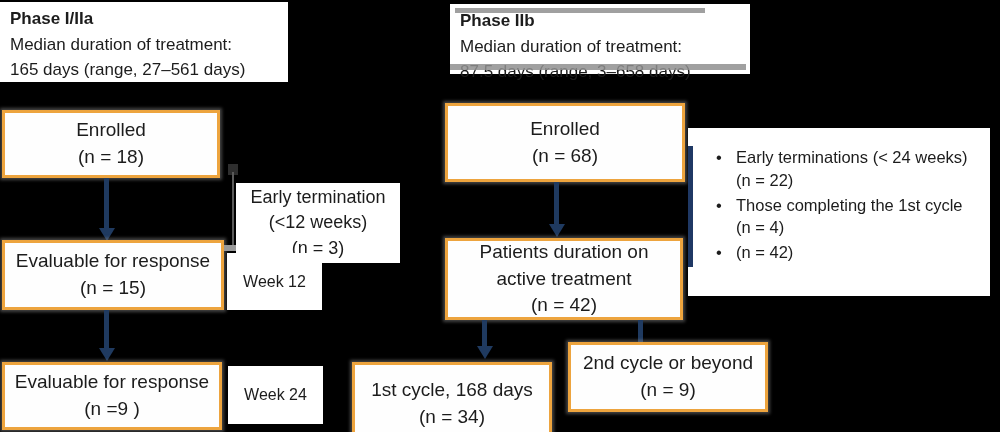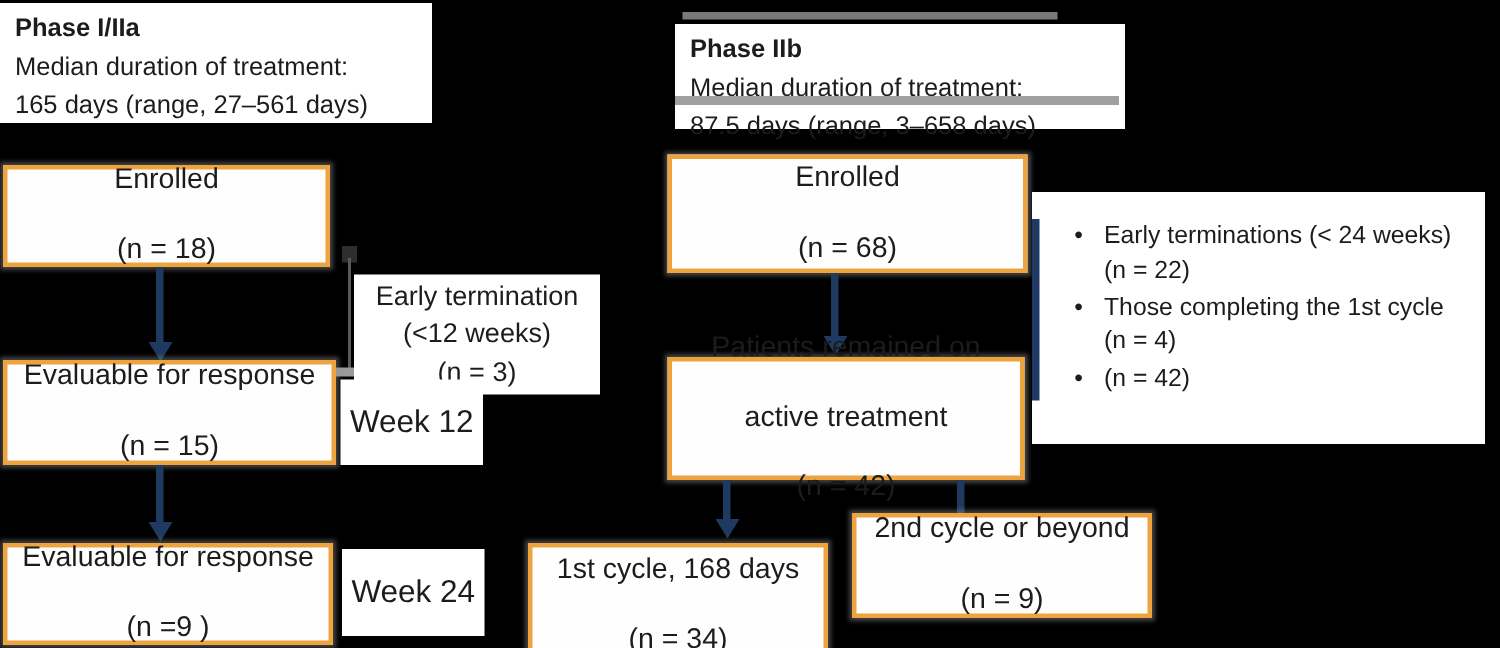--- a/index.html
+++ b/index.html
@@ -7,35 +7,34 @@
     position:relative; width:1000px; height:432px; overflow:hidden;
     background:#000; font-family:"Liberation Sans", sans-serif;
     color:#1c1c1c; -webkit-font-smoothing:antialiased;
   }
   .obox {
     position:absolute; background:#fefefe;
     border:3px solid #eda43e; box-sizing:border-box;
     display:flex; flex-direction:column; align-items:center; justify-content:center;
     text-align:center; font-size:19px; line-height:1.42;
     box-shadow: 0 0 3px 2px rgba(150,150,150,0.45);
-    gap: 20px;
   }
   .plainbox {
     position:absolute; background:#ffffff; box-sizing:border-box;
     display:flex; flex-direction:column; align-items:center; justify-content:center;
     text-align:center; font-size:18px; line-height:1.42;
   }
   .header {
     position:absolute; background:#ffffff; box-sizing:border-box;
     padding:4px 10px 0 10px; font-size:17px; line-height:1.5;
   }
   .header .title { font-weight:bold; }
   .weeklabel {
     position:absolute; background:#ffffff; box-sizing:border-box;
-    display:flex; align-items:center; justify-content:center; font-size:21px;
+    display:flex; align-items:center; justify-content:center; font-size:16px;
   }
   .shaft { position:absolute; width:5px; background:#1f3a60; }
   .head {
     position:absolute; width:0; height:0;
     border-left:8px solid transparent; border-right:8px solid transparent;
     border-top:13px solid #1f3a60;
   }
   .accent-line { position:absolute; width:5px; background:#1f3864; }
   .gray-bar { position:absolute; background:#8f8f8f; opacity:0.85; }
   .conn-square { position:absolute; background:#2e2e2e; }
@@ -88,21 +87,21 @@
   <div class="shaft" style="left:104px; top:310px; height:40px;"></div>
   <div class="head" style="left:99px;  top:348px;"></div>
 
   <div class="obox" style="left:2px; top:362px; width:220px; height:68px;">
     <div>Evaluable for response</div>
     <div>(n =9 )</div>
   </div>
 
   <div class="weeklabel" style="left:228px; top:366px; width:95px; height:58px;">Week 24</div>
 
-  <div class="header" style="left:450px; top:16px; width:300px; height:70px; padding-top:4px;">
+  <div class="header" style="left:450px; top:4px; width:300px; height:70px; padding-top:4px;">
     <div class="title">Phase IIb</div>
     <div>Median duration of treatment:</div>
     <div>87.5 days (range, 3–658 days)</div>
   </div>
   <div class="gray-bar" style="left:455px; top:8px; width:250px; height:5px;"></div>
   <div class="gray-bar" style="left:450px; top:64px; width:296px; height:6px;"></div>
 
   <div class="obox" style="left:445px; top:103px; width:240px; height:79px;">
     <div>Enrolled</div>
     <div>(n = 68)</div>
@@ -129,21 +128,21 @@
     <div class="bullet-item">
       <div class="bullet-dot">•</div>
       <div class="bullet-text">
         <div>(n = 42)</div>
       </div>
     </div>
   </div>
   <div class="accent-line" style="left:688px; top:146px; height:121px;"></div>
 
   <div class="obox" style="left:445px; top:238px; width:238px; height:82px;">
-    <div>Patients remained on</div>
+    <div>Patients duration on</div>
     <div>active treatment</div>
     <div>(n = 42)</div>
   </div>
 
   <div class="shaft" style="left:482px; top:320px; height:28px;"></div>
   <div class="head" style="left:477px; top:346px;"></div>
 
   <div class="shaft" style="left:638px; top:320px; height:28px;"></div>
   <div class="head" style="left:633px; top:346px;"></div>
 

